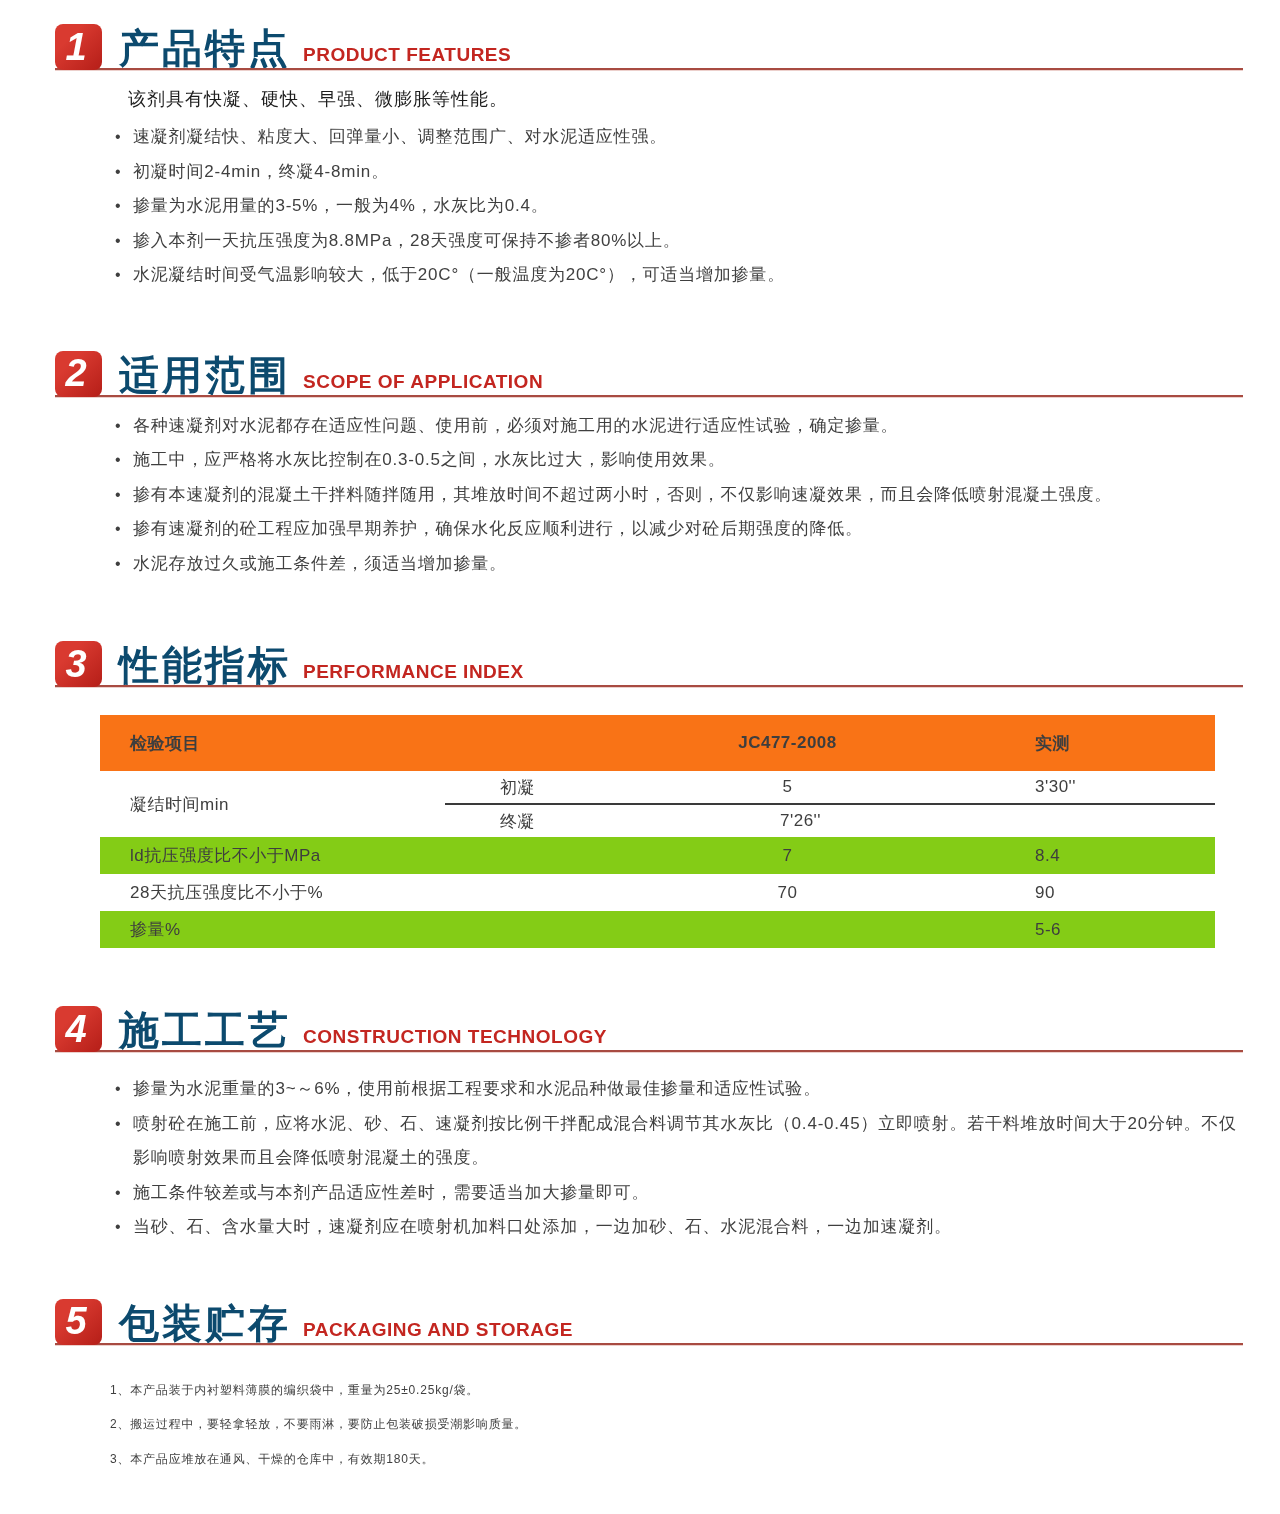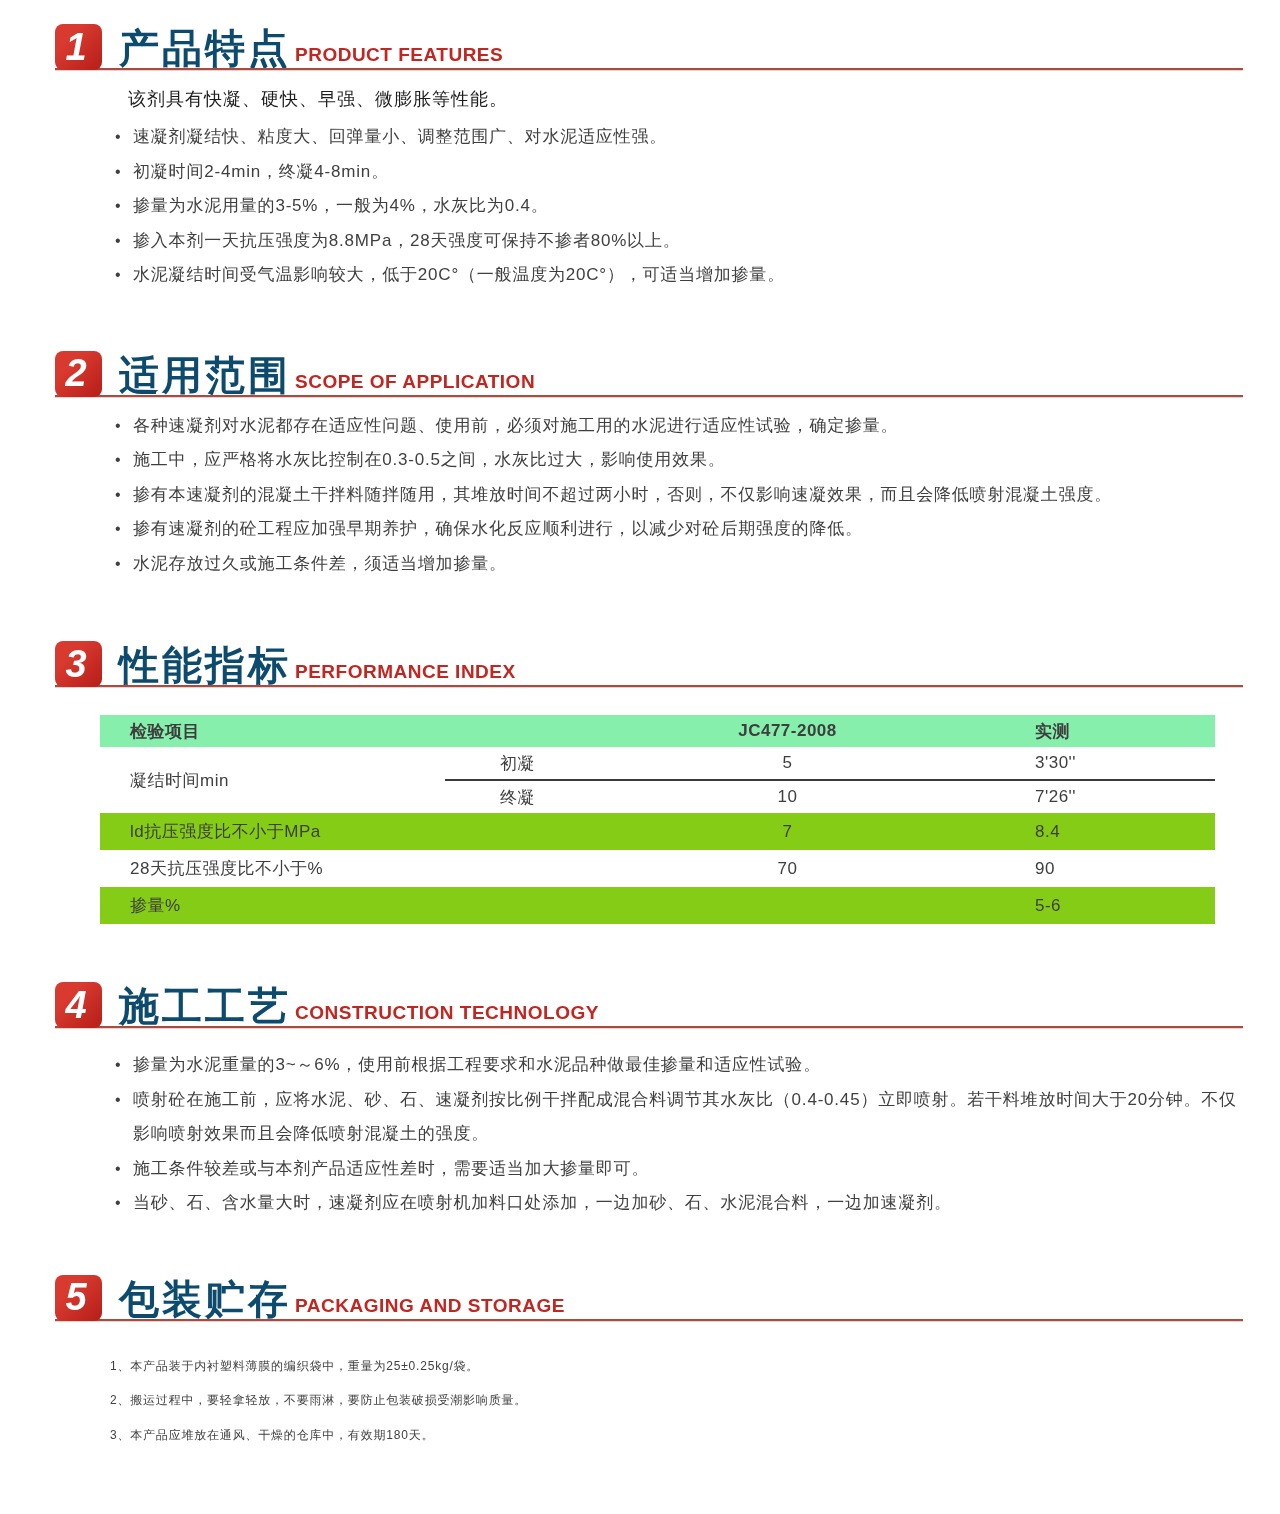--- a/index.html
+++ b/index.html
@@ -57,21 +57,21 @@
     font-weight: 800;
     color: #0c4a6e;
     letter-spacing: 3px;
     margin-left: 17px;
     white-space: nowrap;
   }
   .sec-sub {
     font-size: 19px;
     font-weight: 700;
     color: #c32620;
-    margin-left: 4px;
+    margin-left: 12px;
     padding-bottom: 4px;
     letter-spacing: 0.5px;
     white-space: nowrap;
   }
 
   
   .intro {
     margin: 16px 0 4px 73px;
     font-size: 18px;
     line-height: 26px;
@@ -121,21 +121,21 @@
     width: 1115px;
     margin: 28px 0 0 45px;
     font-size: 17px;
     color: #3e3e3e;
     letter-spacing: 0.5px;
   }
   .trow {
     display: grid;
     grid-template-columns: 345px 215px 255px 1fr;
   }
-  .trow.head { height: 32px; background: #86efac; font-weight: 700; }
+  .trow.head { height: 56px; background: #f97316; font-weight: 700; }
   .trow.striped { height: 37px; background: #84cc16; }
   .trow.plainrow { height: 37px; background: #ffffff; }
   .cell { display: flex; align-items: center; }
   .cell.item { grid-column: 1 / 3; padding-left: 30px; }
   .cell.sub { padding-left: 55px; }
   .cell.std { justify-content: center; }
   .cell.meas { padding-left: 120px; }
   .st-block { display: flex; background: #ffffff; }
   .st-label {
     width: 345px;
@@ -216,21 +216,20 @@
         <div class="st-label">凝结时间min</div>
         <div class="st-right">
           <div class="st-subrow">
             <div class="cell sub">初凝</div>
             <div class="cell std">5</div>
             <div class="cell meas">3'30''</div>
           </div>
           <div class="st-divider"></div>
           <div class="st-subrow">
             <div class="cell sub">终凝</div>
-            <div class="cell std">10</div>
             <div class="cell meas">7'26''</div>
           </div>
         </div>
       </div>
 
       <div class="trow striped">
         <div class="cell item">ld抗压强度比不小于MPa</div>
         <div class="cell std">7</div>
         <div class="cell meas">8.4</div>
       </div>

